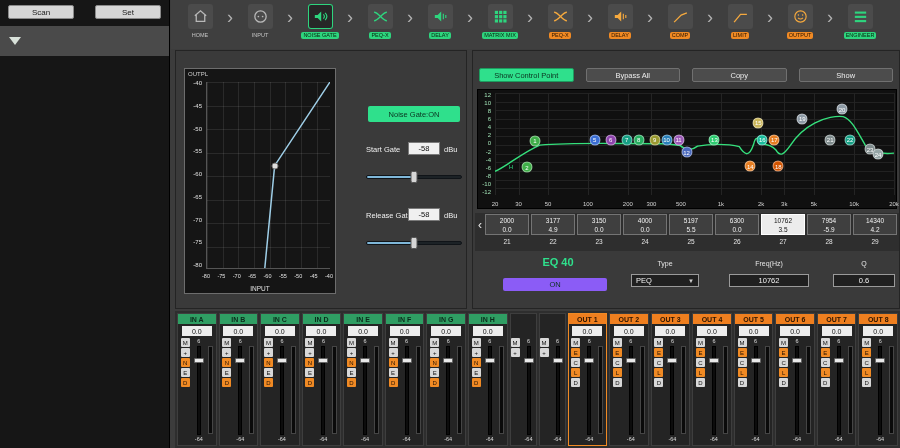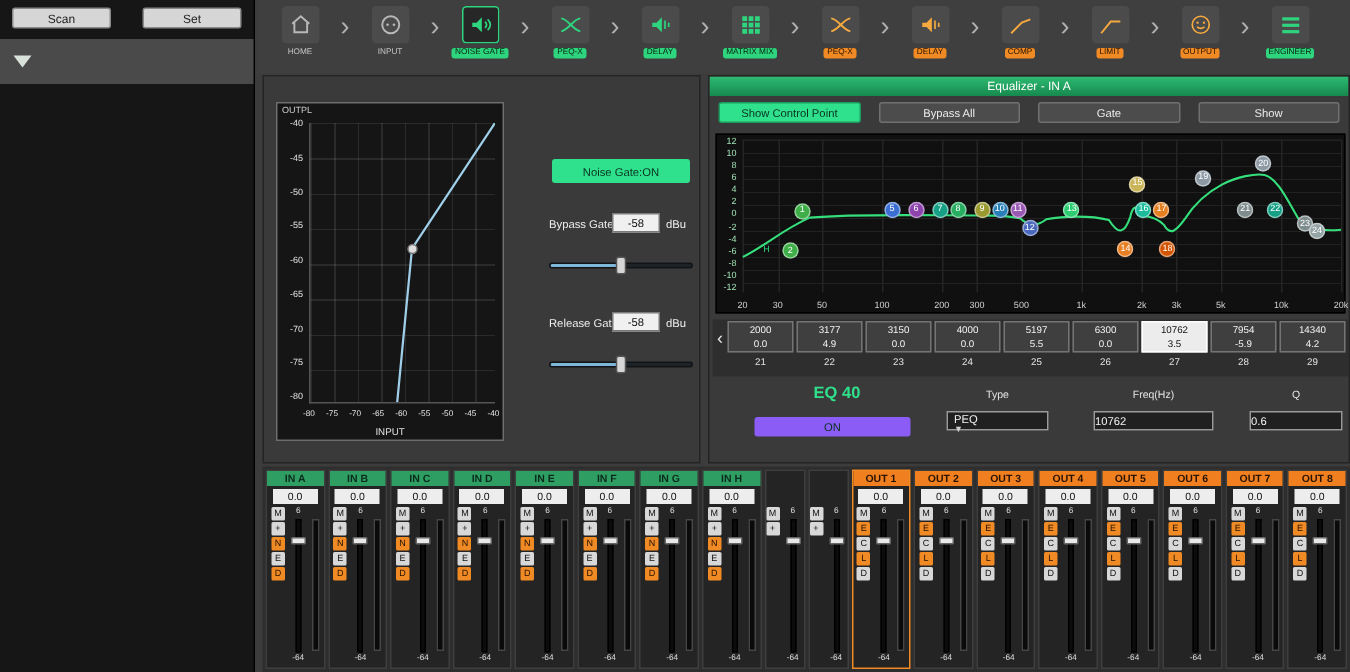--- a/index.html
+++ b/index.html
@@ -85,21 +85,21 @@
 .band-box.selected{background:#ececec;border-color:#fff;color:#111;}
 .band-box div{font-size:6.5px;line-height:9px;}
 .band-num{margin-top:3px;font-size:6.5px;color:#e4e4e4;}
 .eq-controls{position:absolute;left:0;right:0;top:203px;height:54px;}
 .eq-sel-label{position:absolute;left:30px;top:2px;width:110px;text-align:center;font-size:11px;font-weight:bold;color:#2fe08c;}
 .eq-on{position:absolute;left:30px;top:24px;width:104px;height:13px;background:#8b5cf6;color:#0b3320;font-size:7.5px;display:flex;align-items:center;justify-content:center;border-radius:2px;}
 .fld{position:absolute;top:6px;font-size:7px;color:#e4e4e4;text-align:center;}
 .type-lbl{left:158px;width:68px;}
 .freq-lbl{left:256px;width:80px;}
 .q-lbl{left:360px;width:62px;}
-.dark-box{position:absolute;top:20px;height:13px;background:#202020;border:1px solid #9a9a9a;color:#f2f2f2;font-size:7.5px;display:flex;justify-content:center;flex-direction:column;}
+.dark-box{position:absolute;top:20px;height:13px;background:#202020;border:1px solid #9a9a9a;color:#f2f2f2;font-size:7.5px;display:flex;align-items:center;justify-content:center;}
 .type-box{left:158px;width:68px;justify-content:space-between;padding:0 4px;}
 .caret{font-size:6px;color:#cfcfcf;}
 .freq-box{left:256px;width:80px;}
 .q-box{left:360px;width:62px;}
 
 
 .mixer{position:absolute;left:175px;top:311px;width:725px;height:137px;background:#2e2e2e;display:flex;gap:2px;padding:2px;}
 .strip{flex:1;background:#242424;border:1px solid #3e3e3e;display:flex;flex-direction:column;align-items:center;}
 .strip.selected{border:1px solid #f08a24;}
 .strip.master{flex:0 0 16px;padding-top:23px;}
@@ -311,44 +311,41 @@
           <div class="ng-tick">-65</div>
           <div class="ng-tick">-60</div>
           <div class="ng-tick">-55</div>
           <div class="ng-tick">-50</div>
           <div class="ng-tick">-45</div>
           <div class="ng-tick">-40</div>
         </div>
       <div class="ng-xlab">INPUT</div>
     </div>
     <div class="ng-on">Noise Gate:ON</div>
-    <div class="ng-label lbl1">Bypass Gate</div>
+    <div class="ng-label lbl1">Start Gate</div>
     <div class="valbox vb1">-58</div>
     <div class="unit u1">dBu</div>
     <div class="slider s1">
         <div class="slider-track"></div>
         <div class="slider-thumb"></div>
       </div>
     <div class="ng-label lbl2">Release Gate</div>
     <div class="valbox vb2">-58</div>
     <div class="unit u2">dBu</div>
     <div class="slider s2">
         <div class="slider-track"></div>
         <div class="slider-thumb"></div>
       </div>
   </div>
 
   <div class="panel eq-panel">
-    <div class="panel-title">
-      <span>Equalizer - IN A</span>
-    </div>
     <div class="eq-buttons">
       <div class="eq-btn green">Show Control Point</div>
       <div class="eq-btn">Bypass All</div>
-      <div class="eq-btn">Gate</div>
+      <div class="eq-btn">Copy</div>
       <div class="eq-btn">Show</div>
     </div>
     <div class="eq-graph">
       <div class="eq-yticks">
           <div class="eq-ytick">12</div>
           <div class="eq-ytick">10</div>
           <div class="eq-ytick">8</div>
           <div class="eq-ytick">6</div>
           <div class="eq-ytick">4</div>
           <div class="eq-ytick">2</div>

